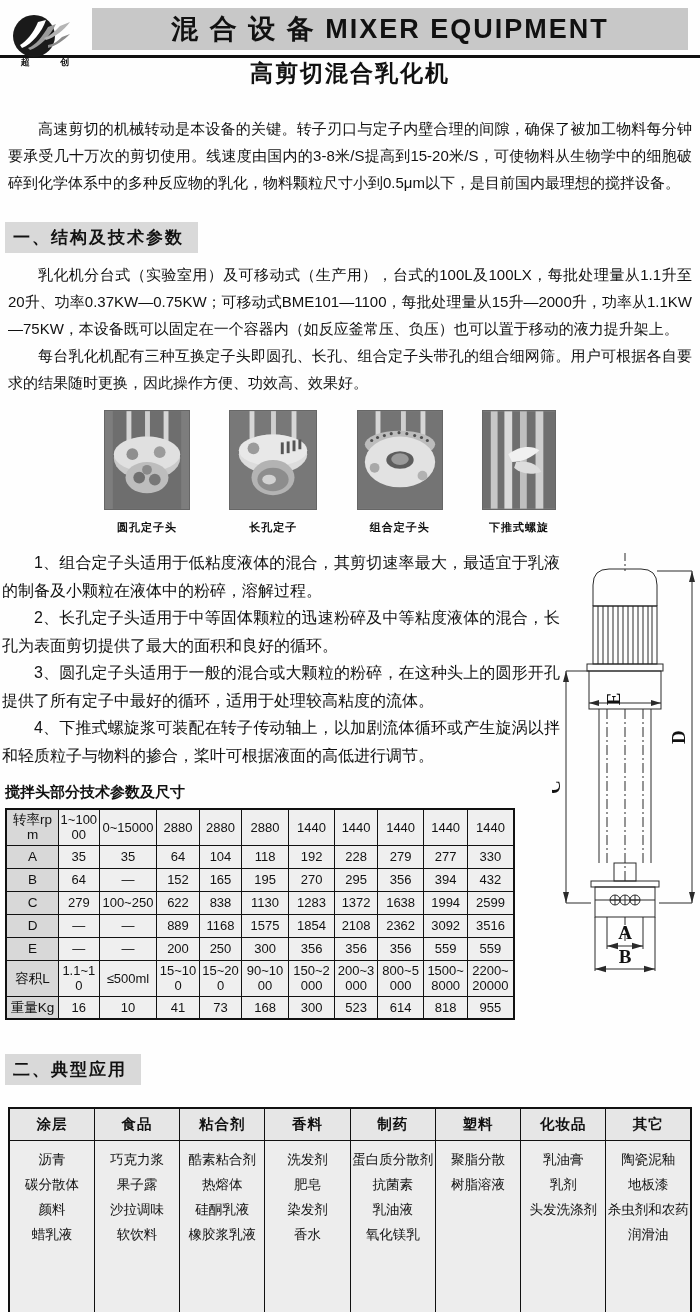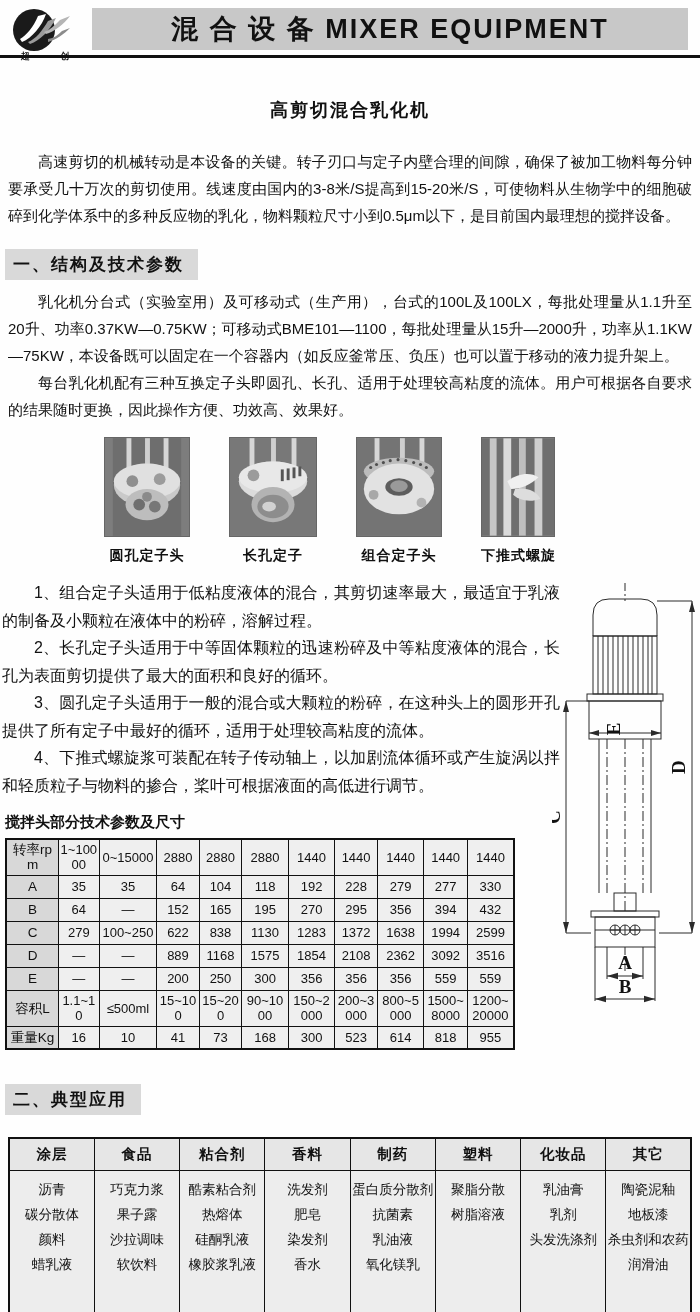--- a/index.html
+++ b/index.html
@@ -2,40 +2,40 @@
 <html><head>
 <meta charset="utf-8">
 <style>
   * { margin:0; padding:0; box-sizing:border-box; }
   html,body { background:#fff; }
   body { font-family:"Liberation Sans","DejaVu Sans",sans-serif; color:#111; }
   .page { position:relative; width:700px; height:1312px; background:#fefefe; overflow:hidden; }
 
   
   .header { position:relative; height:58px; border-bottom:3px solid #111; }
-  .logo { position:absolute; left:6px; top:8px; width:78px; height:54px; }
+  .logo { position:absolute; left:6px; top:14px; width:78px; height:54px; }
   .logo-mark { display:block; margin:0 auto; }
   .logo-text { text-align:center; font-size:9px; font-weight:bold; letter-spacing:14px; padding-left:14px; margin-top:-2px; }
   .banner { position:absolute; left:92px; top:8px; width:596px; height:42px; background:#c8c8c8;
             display:flex; align-items:center; justify-content:center; }
   .banner span { font-size:27px; font-weight:bold; letter-spacing:2px; }
 
   
-  .doc-title { text-align:center; font-size:18px; font-weight:bold; margin-top:40px; letter-spacing:2px; }
+  .doc-title { text-align:center; font-size:23px; font-weight:bold; letter-spacing:2px; }
   .para { font-size:15px; line-height:27px; text-align:justify; margin:0 8px; text-indent:2em; }
   .intro { margin-top:26px; }
   .sec-head { display:inline-block; background:#d9d9d9; font-size:17px; font-weight:bold;
-              padding:4px 14px 4px 8px; margin:20px 0 0 5px; letter-spacing:2px; }
+              padding:4px 14px 4px 8px; margin:26px 0 0 5px; letter-spacing:2px; }
   .sec1-paras { margin-top:8px; }
 
   
   .photos { display:flex; margin:14px 0 0 104px; width:452px; justify-content:space-between; }
   .photo-fig { text-align:center; }
   .photo-box { background:#8a8a8a; border:1px solid #666; display:block; }
-  .photo-cap { font-size:14px; font-weight:bold; margin-top:10px; letter-spacing:1px;text-align:center; }
+  .photo-cap { font-size:11px; font-weight:bold; margin-top:10px; letter-spacing:1px;text-align:center; }
 
   
   .midrow { position:relative; margin-top:14px; }
   .list-col { width:560px; padding-left:2px; }
   .list-item { font-size:16px; line-height:27.5px; text-align:justify; text-indent:2em; }
   .drawing { position:absolute; left:552px; top:2px; }
 
   
   .spec-title { font-size:15px; font-weight:bold; margin:14px 0 6px 5px; }
   table { border-collapse:collapse; }
@@ -80,21 +80,21 @@
   
   <div class="doc-title">高剪切混合乳化机</div>
 
   
   <p class="para intro">高速剪切的机械转动是本设备的关键。转子刃口与定子内壁合理的间隙，确保了被加工物料每分钟要承受几十万次的剪切使用。线速度由国内的3-8米/S提高到15-20米/S，可使物料从生物学中的细胞破碎到化学体系中的多种反应物的乳化，物料颗粒尺寸小到0.5μm以下，是目前国内最理想的搅拌设备。</p>
 
   
   <div class="sec-head">一、结构及技术参数</div>
   <div class="sec1-paras">
     <p class="para">乳化机分台式（实验室用）及可移动式（生产用），台式的100L及100LX，每批处理量从1.1升至20升、功率0.37KW—0.75KW；可移动式BME101—1100，每批处理量从15升—2000升，功率从1.1KW—75KW，本设备既可以固定在一个容器内（如反应釜常压、负压）也可以置于移动的液力提升架上。</p>
-    <p class="para">每台乳化机配有三种互换定子头即圆孔、长孔、适用于处理较高粘度的流体。用户可根据各自要求的结果随时更换，因此操作方便、功效高、效果好。</p>
+    <p class="para">每台乳化机配有三种互换定子头即圆孔、长孔、组合定子头带孔的组合细网筛。用户可根据各自要求的结果随时更换，因此操作方便、功效高、效果好。</p>
   </div>
 
   
   <div class="photos">
 
     <figure class="photo-fig">
       <svg class="photo-box" width="86" height="100" viewBox="0 0 86 100">
         <rect width="86" height="100" fill="#7d7d7d"></rect>
         <rect x="8" y="0" width="70" height="100" fill="#6e6e6e"></rect>
         <rect x="22" y="0" width="5" height="34" fill="#d6d6d6"></rect>
@@ -370,21 +370,21 @@
           <th>容积L</th>
           <td>1.1~10</td>
           <td>≤500ml</td>
           <td>15~100</td>
           <td>15~200</td>
           <td>90~1000</td>
           <td>150~2000</td>
           <td>200~3000</td>
           <td>800~5000</td>
           <td>1500~8000</td>
-          <td>1200~20000</td>
+          <td>2200~20000</td>
         </tr>
         <tr>
           <th>重量Kg</th>
           <td>16</td>
           <td>10</td>
           <td>41</td>
           <td>73</td>
           <td>168</td>
           <td>300</td>
           <td>523</td>

